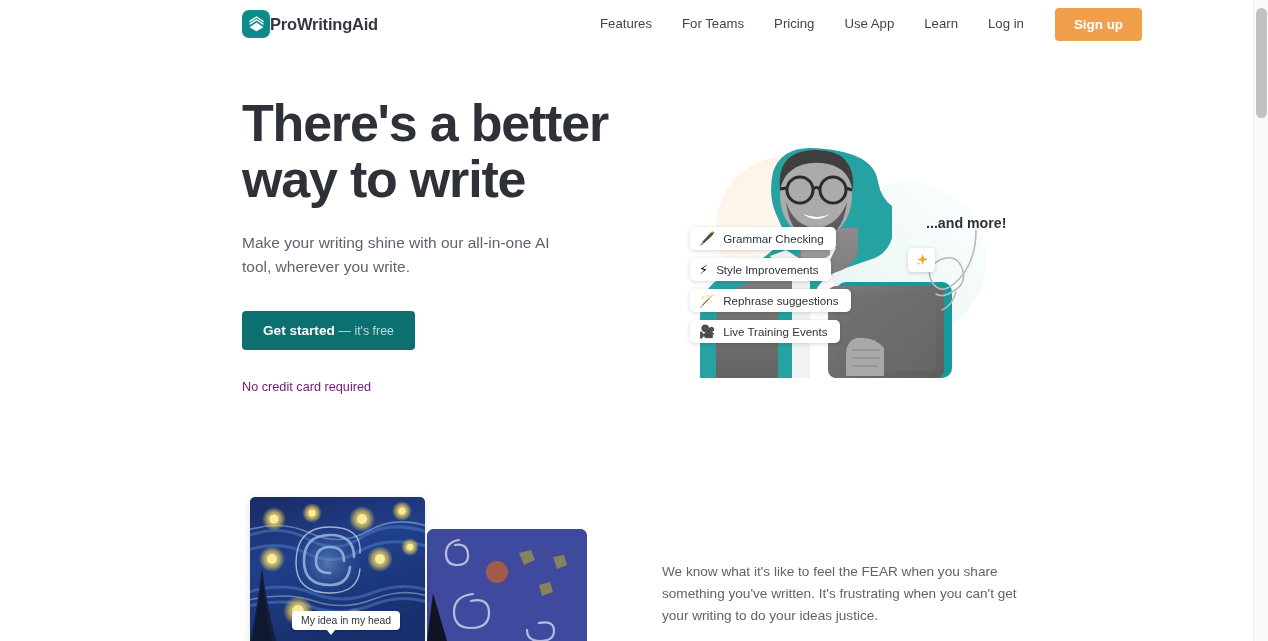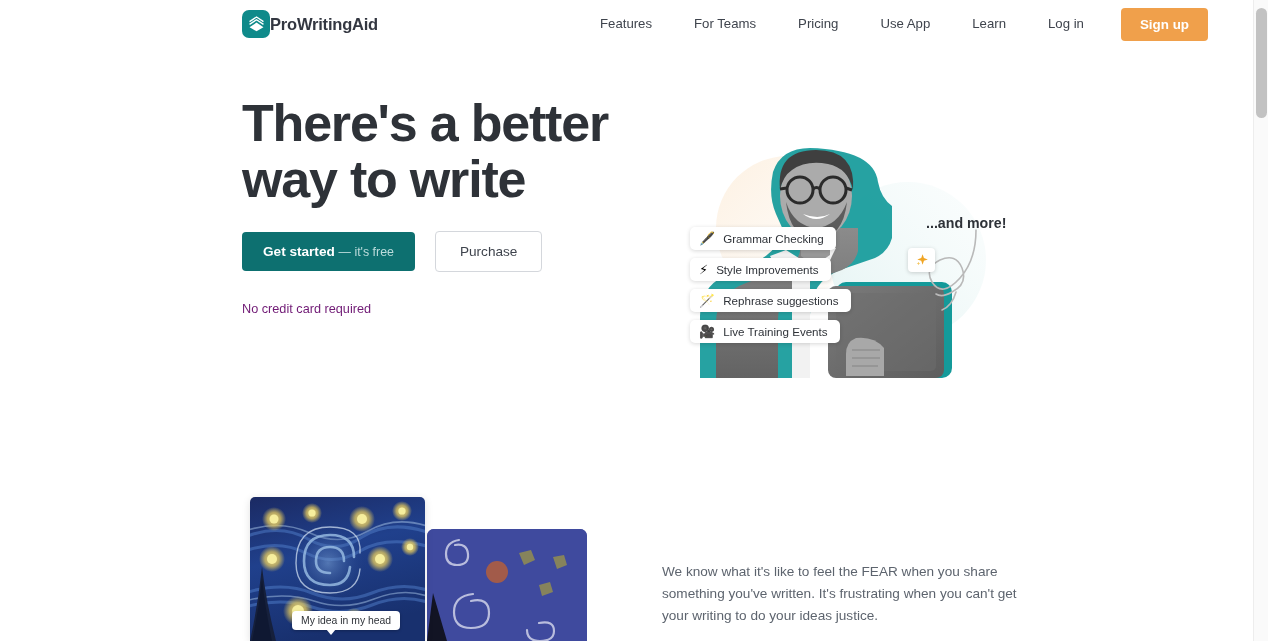--- a/index.html
+++ b/index.html
@@ -74,33 +74,33 @@
     color: #333741;
     letter-spacing: -0.2px;
     white-space: nowrap;
   }
 
   .main-nav {
     position: absolute;
     left: 600px;
     display: flex;
     align-items: center;
-    gap: 16px;
+    gap: 4px;
   }
   .nav-link {
     font-size: 13.2px;
     color: #3f444d;
     text-decoration: none;
     padding: 0 13px;
     white-space: nowrap;
     line-height: 1;
   }
   .nav-link:first-child { padding-left: 0; }
   .nav-cta {
-    margin-left: 8px;
+    margin-left: 14px;
     background: #f0a04b;
     color: #ffffff;
     font-size: 13.4px;
     font-weight: 600;
     padding: 9px 19px;
     border-radius: 4px;
     border: none;
     cursor: pointer;
     font-family: inherit;
     white-space: nowrap;
@@ -331,27 +331,27 @@
 
   </header>
 
   <section class="hero">
 
     <div class="hero-copy">
       <h1 class="hero-title">
         <span>There's a better</span><br>
         <span>way to write</span>
       </h1>
+      <p class="hero-sub">Make your writing shine with our all-in-one AI tool, wherever you write.</p>
 
       <div class="hero-actions">
         <button class="btn-primary">
           <span class="strong">Get started</span>
           <span class="muted">— it's free</span>
         </button>
-        <button class="btn-secondary">Purchase</button>
       </div>
 
       <div class="hero-note">No credit card required</div>
     </div>
 
     <div class="hero-art">
 
       <svg width="360" height="275" viewBox="0 0 360 275" aria-hidden="true">
         <defs>
           <linearGradient id="glowA" x1="0" y1="0" x2="1" y2="1">

